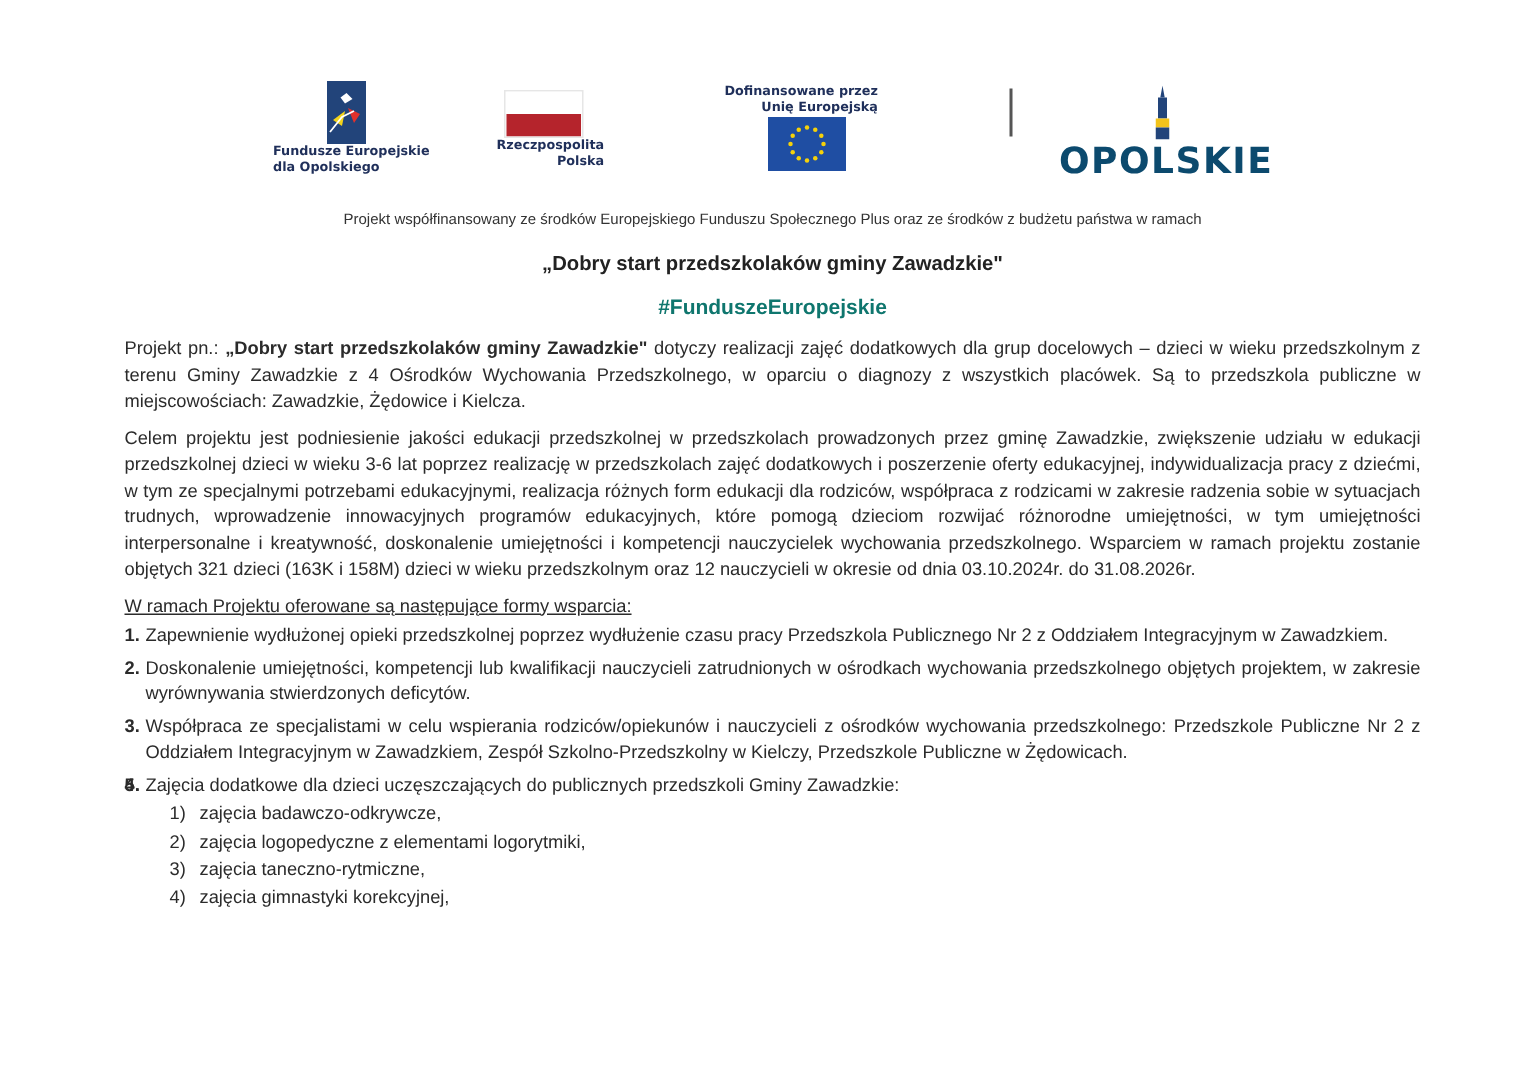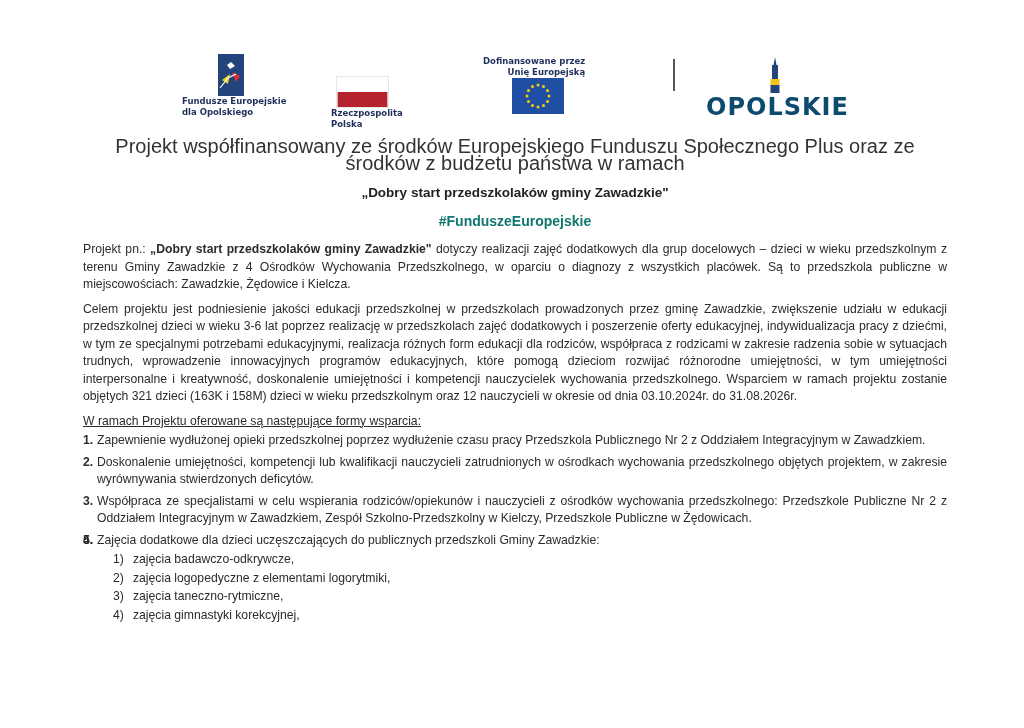--- a/index.html
+++ b/index.html
@@ -30,21 +30,21 @@
     }
     .logo-text {
       font-family: "DejaVu Sans", sans-serif;
       font-size: 8.5px;
       line-height: 11px;
       color: #1f2f5a;
       font-weight: bold;
     }
     .logo-fe { left: 182px; top: 6px; }
     .logo-fe .mark { width: 26px; height: 42px; margin-right: 7px; }
-    .logo-rp { left: 331px; top: 28px; }
+    .logo-rp { left: 331px; top: 12px; text-align: right; }
     .logo-rp .flag { width: 53px; height: 32px; margin-right: 8px; border: 1px solid #e6e6e6; box-sizing: border-box; }
     .logo-ue { left: 483px; top: 8px; }
     .logo-ue .logo-text { text-align: right; margin-right: 8px; }
     .logo-ue .euflag { width: 52px; height: 36px; }
     .divider-v {
       position: absolute;
       left: 673px;
       top: 11px;
       width: 2px;
       height: 32px;
@@ -63,21 +63,21 @@
     .doc {
       position: absolute;
       left: 83px;
       top: 138px;
       width: 864px;
       font-size: 12.2px;
       line-height: 17.5px;
     }
     .funding-note {
       text-align: center;
-      font-size: 20px;
+      font-size: 10px;
       line-height: 17px;
       color: #333;
       margin: 0 0 12px 0;
     }
     .project-title {
       text-align: center;
       font-weight: bold;
       font-size: 13.5px;
       margin: 0 0 11px 0;
       color: #222;

